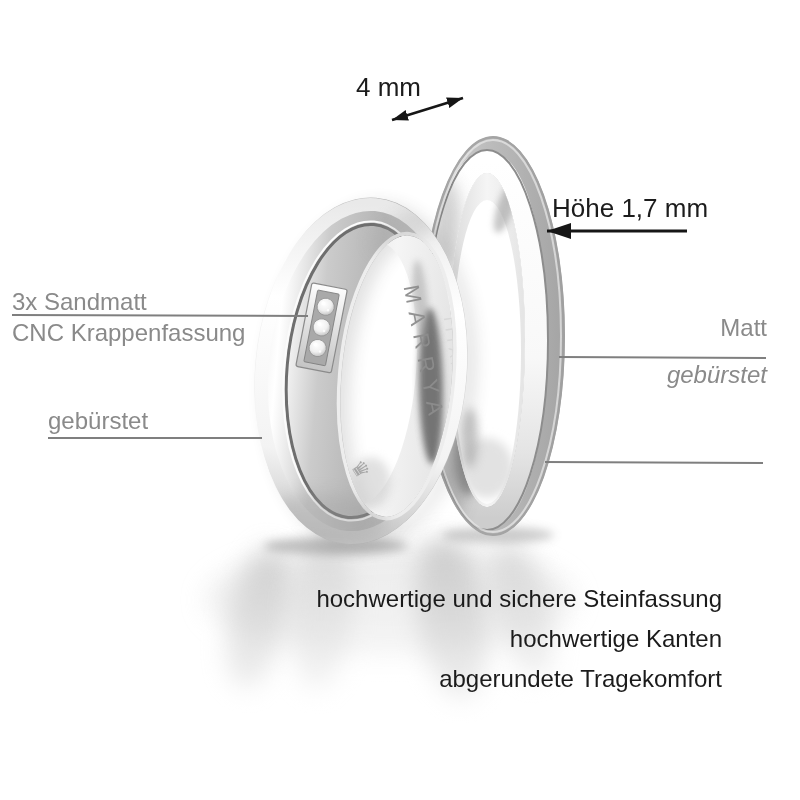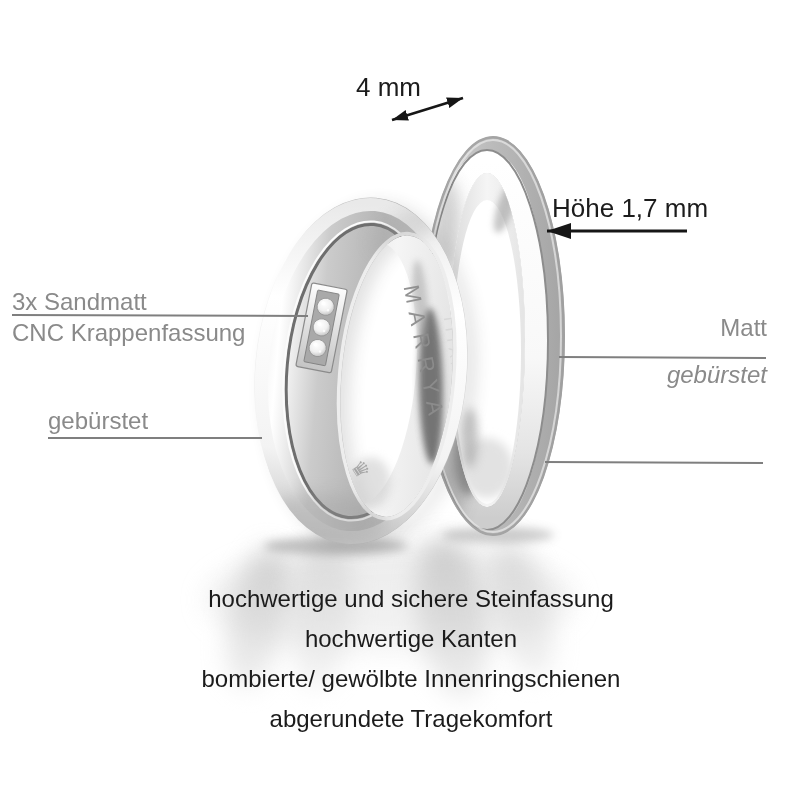--- a/index.html
+++ b/index.html
@@ -7,21 +7,21 @@
     position:relative;width:800px;height:800px;background:#ffffff;overflow:hidden;
     font-family:"Liberation Sans","DejaVu Sans",sans-serif;
   }
   #scene{position:absolute;left:0;top:0;z-index:1;}
   .lbl{position:absolute;z-index:2;white-space:nowrap;line-height:1.12;}
   .lbl-gray{color:#8a8a8a;font-size:24px;}
   .lbl-black{color:#1c1c1c;font-size:26px;}
   .right-align{text-align:right;}
   .features{
     position:absolute;left:100px;top:586px;width:622px;z-index:2;
-    text-align:center;color:#1b1b1b;font-size:24px;
+    text-align:right;color:#1b1b1b;font-size:24px;
   }
   .features .feat{margin:0 0 15px 0;line-height:25px;}
 </style>
 </head>
 <body>
 
 <div id="stage">
 
   <svg id="scene" width="800" height="800" viewBox="0 0 800 800">
     <defs>
@@ -192,17 +192,16 @@
 
   <div class="lbl lbl-gray" style="left:48px;top:408px;">gebürstet</div>
 
   <div class="lbl lbl-gray right-align" style="right:33px;top:315px;">Matt</div>
   <div class="lbl lbl-gray right-align" style="right:33px;top:362px;font-style:italic;">gebürstet</div>
 
 
   <div class="features">
     <div class="feat">hochwertige und sichere Steinfassung</div>
     <div class="feat">hochwertige Kanten</div>
-    <div class="feat">bombierte/ gewölbte Innenringschienen</div>
     <div class="feat">abgerundete Tragekomfort</div>
   </div>
 
 </div>
 
 </body></html>

